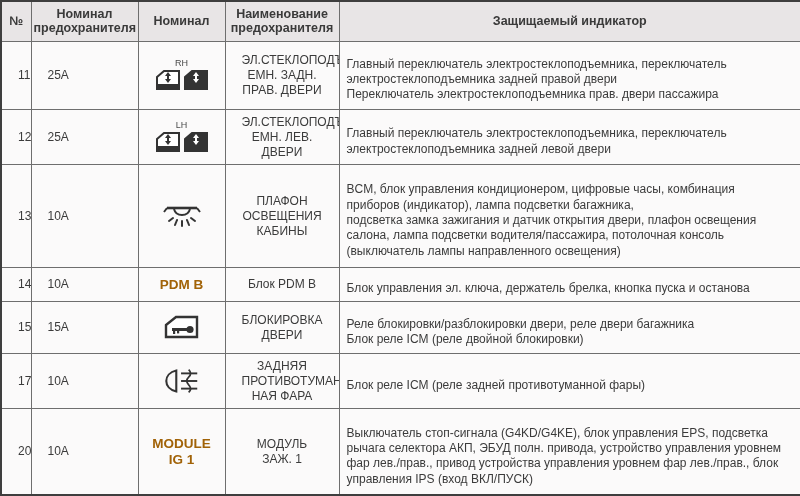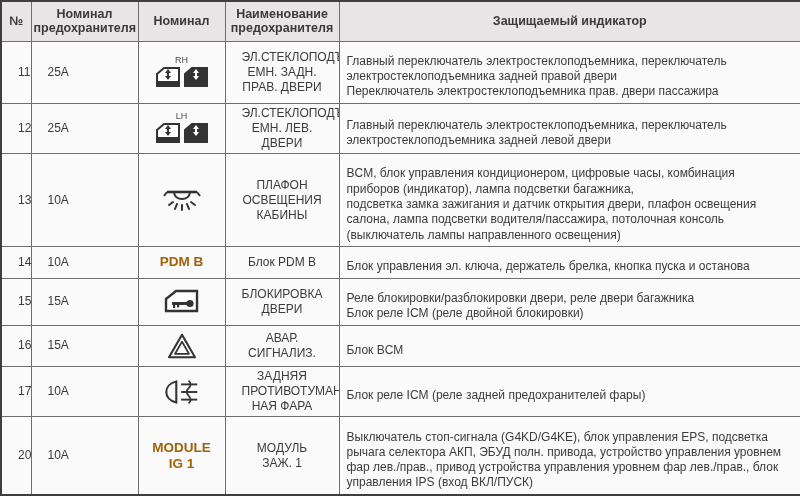--- a/index.html
+++ b/index.html
@@ -164,55 +164,41 @@
             <rect x="13" y="16" width="2.2" height="2.4" fill="#333"></rect>
           </svg>
         </span>
       </td>
       <td class="c-name">БЛОКИРОВКА
 ДВЕРИ</td>
       <td class="c-comp">Реле блокировки/разблокировки двери, реле двери багажника
 Блок реле ICM (реле двойной блокировки)</td>
     </tr>
 
-    <tr style="height:28px">
-      <td class="c-num">16</td>
-      <td class="c-rating">15A</td>
-      <td class="c-symbol">
-        <span class="icon">
-          <svg width="30" height="26" viewBox="0 0 34 30">
-            <polygon points="17,2 32,28 2,28" fill="none" stroke="#333" stroke-width="2.4" stroke-linejoin="round"></polygon>
-            <polygon points="17,10 25,24 9,24" fill="none" stroke="#333" stroke-width="2" stroke-linejoin="round"></polygon>
-          </svg>
-        </span>
-      </td>
-      <td class="c-name">АВАР. СИГНАЛИЗ.</td>
-      <td class="c-comp">Блок BCM</td>
-    </tr>
 
     <tr style="height:41px">
       <td class="c-num">17</td>
       <td class="c-rating">10A</td>
       <td class="c-symbol">
         <span class="icon">
           <svg width="40" height="26" viewBox="0 0 42 26">
             <path d="M15 2 C1 5,1 21,15 24 Z" fill="none" stroke="#333" stroke-width="2.2"></path>
             <g stroke="#333" stroke-width="2">
               <path d="M20 5 L37 5"></path>
               <path d="M20 13 L37 13"></path>
               <path d="M20 21 L37 21"></path>
             </g>
             <path d="M28 1 q4 4 0 8 q-4 4 0 8 q4 4 0 8" fill="none" stroke="#333" stroke-width="1.8"></path>
           </svg>
         </span>
       </td>
       <td class="c-name">ЗАДНЯЯ
 ПРОТИВОТУМАН
 НАЯ ФАРА</td>
-      <td class="c-comp">Блок реле ICM (реле задней предохранителей фары)</td>
+      <td class="c-comp">Блок реле ICM (реле задней противотуманной фары)</td>
     </tr>
 
 
 
     <tr style="height:68px">
       <td class="c-num">20</td>
       <td class="c-rating">10A</td>
       <td class="c-symbol">
         <span class="sym-text">MODULE
 IG 1</span>

